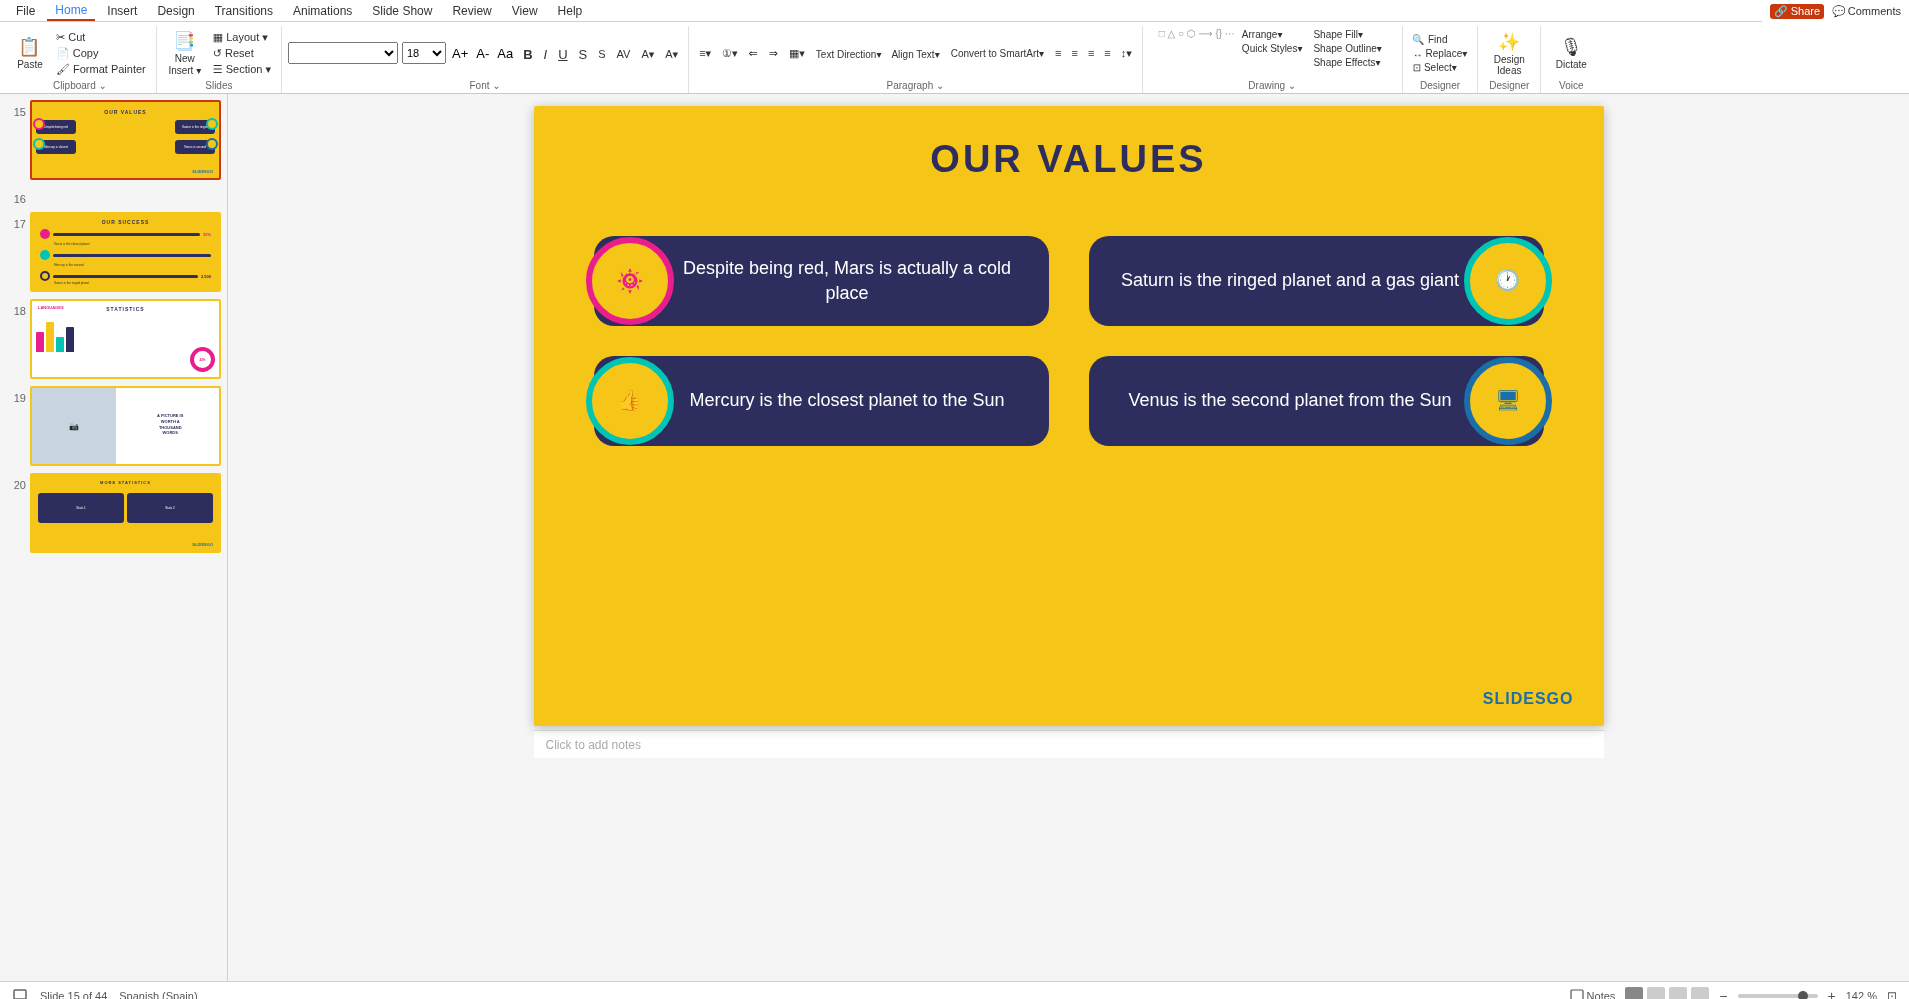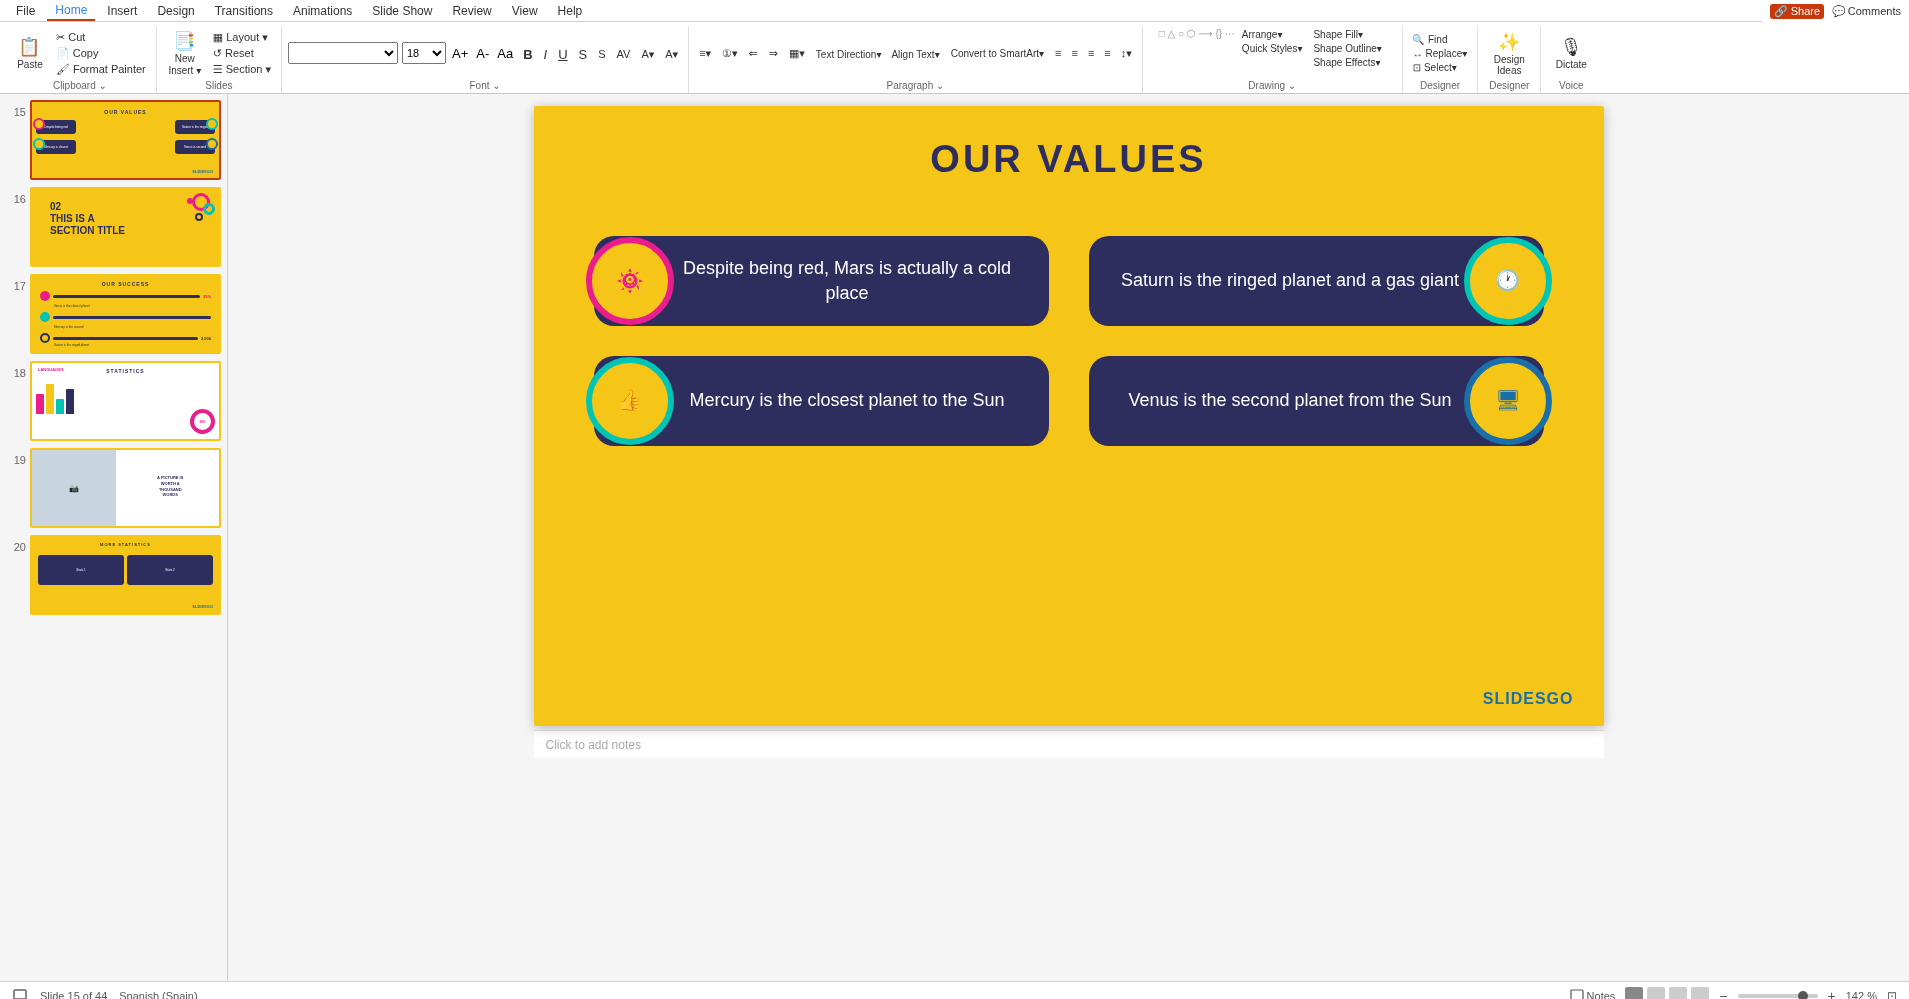--- a/index.html
+++ b/index.html
@@ -525,32 +525,20 @@
           <div style="position:absolute; right:1px; top:16px; width:12px; height:12px; border-radius:50%; border:2px solid #00c4b4; background:#f5c518;"></div>
           <div style="position:absolute; left:1px; top:36px; width:12px; height:12px; border-radius:50%; border:2px solid #00c4b4; background:#f5c518;"></div>
           <div style="position:absolute; right:1px; top:36px; width:12px; height:12px; border-radius:50%; border:2px solid #1a6fa8; background:#f5c518;"></div>
           <div style="position:absolute; bottom:4px; right:6px; font-size:4px; color:#1a6fa8; font-weight:700;">SLIDESGO</div>
         </div>
       </div>
     </div>
 
     <div class="slide-thumb">
       <span class="slide-num">16</span>
-      <div class="slide-img">
-        <div style="background:#f5c518; width:100%; height:100%; position:relative;">
-          <div style="position:absolute; top:12px; left:18px; font-size:10px; font-weight:900; color:#2d2d5e; line-height:1.2;">02<br>THIS IS A<br>SECTION TITLE</div>
-          <div style="position:absolute; right:4px; top:4px; width:50px; height:55px;">
-
-            <div style="position:absolute; top:0; right:5px; width:18px; height:18px; border-radius:50%; border:3px solid #e91e8c; background:transparent;"></div>
-            <div style="position:absolute; top:10px; right:0; width:12px; height:12px; border-radius:50%; border:3px solid #00c4b4; background:transparent;"></div>
-            <div style="position:absolute; top:20px; right:12px; width:8px; height:8px; border-radius:50%; background:#f5c518; border:2px solid #2d2d5e;"></div>
-            <div style="position:absolute; top:5px; right:22px; width:6px; height:6px; border-radius:50%; background:#e91e8c;"></div>
-          </div>
-        </div>
-      </div>
     </div>
 
     <div class="slide-thumb">
       <span class="slide-num">17</span>
       <div class="slide-img">
         <div style="background:#f5c518; width:100%; height:100%; position:relative;">
           <div style="position:absolute; top:5px; width:100%; text-align:center; font-size:5px; color:#2d2d5e; font-weight:700; letter-spacing:1px;">OUR SUCCESS</div>
           <div style="position:absolute; top:15px; left:8px; right:8px;">
             <div style="display:flex; align-items:center; margin-bottom:3px; gap:3px;">
               <div style="width:10px; height:10px; border-radius:50%; background:#e91e8c;"></div>

